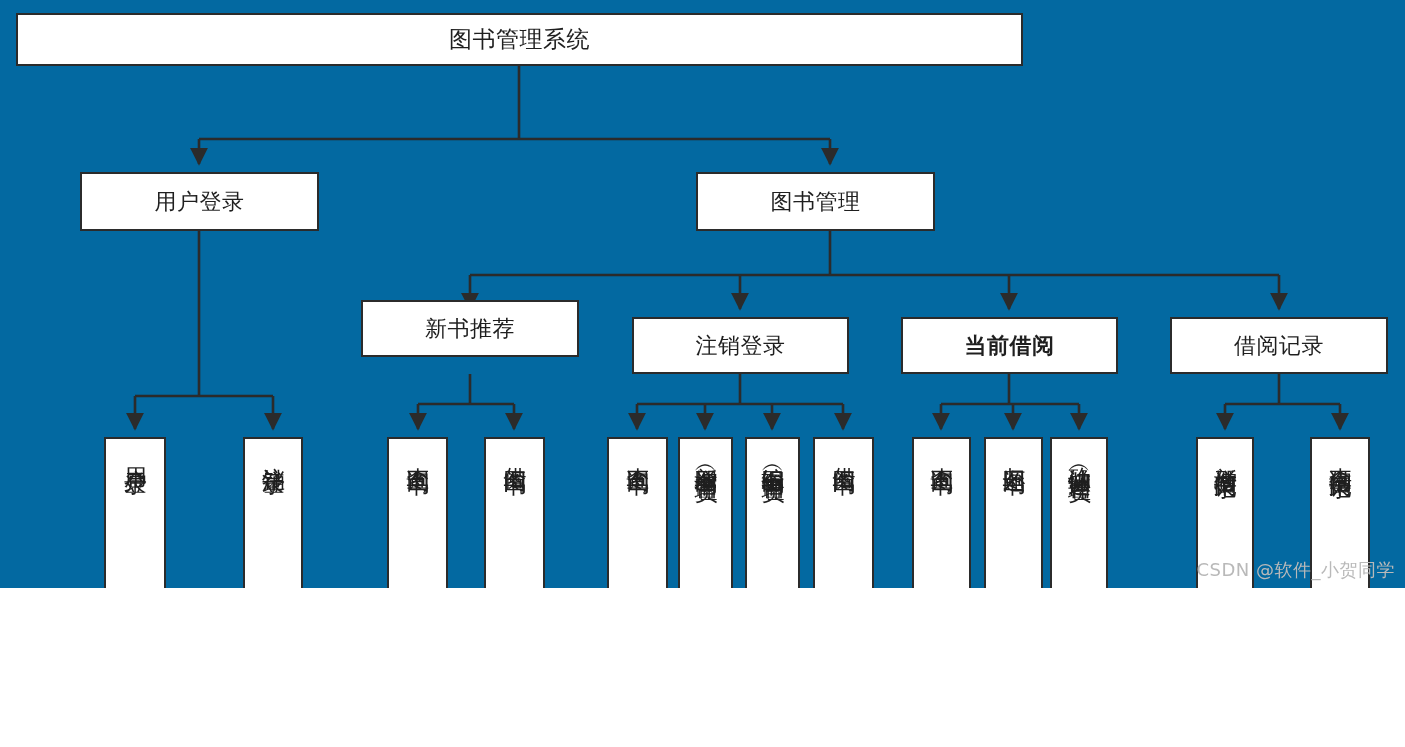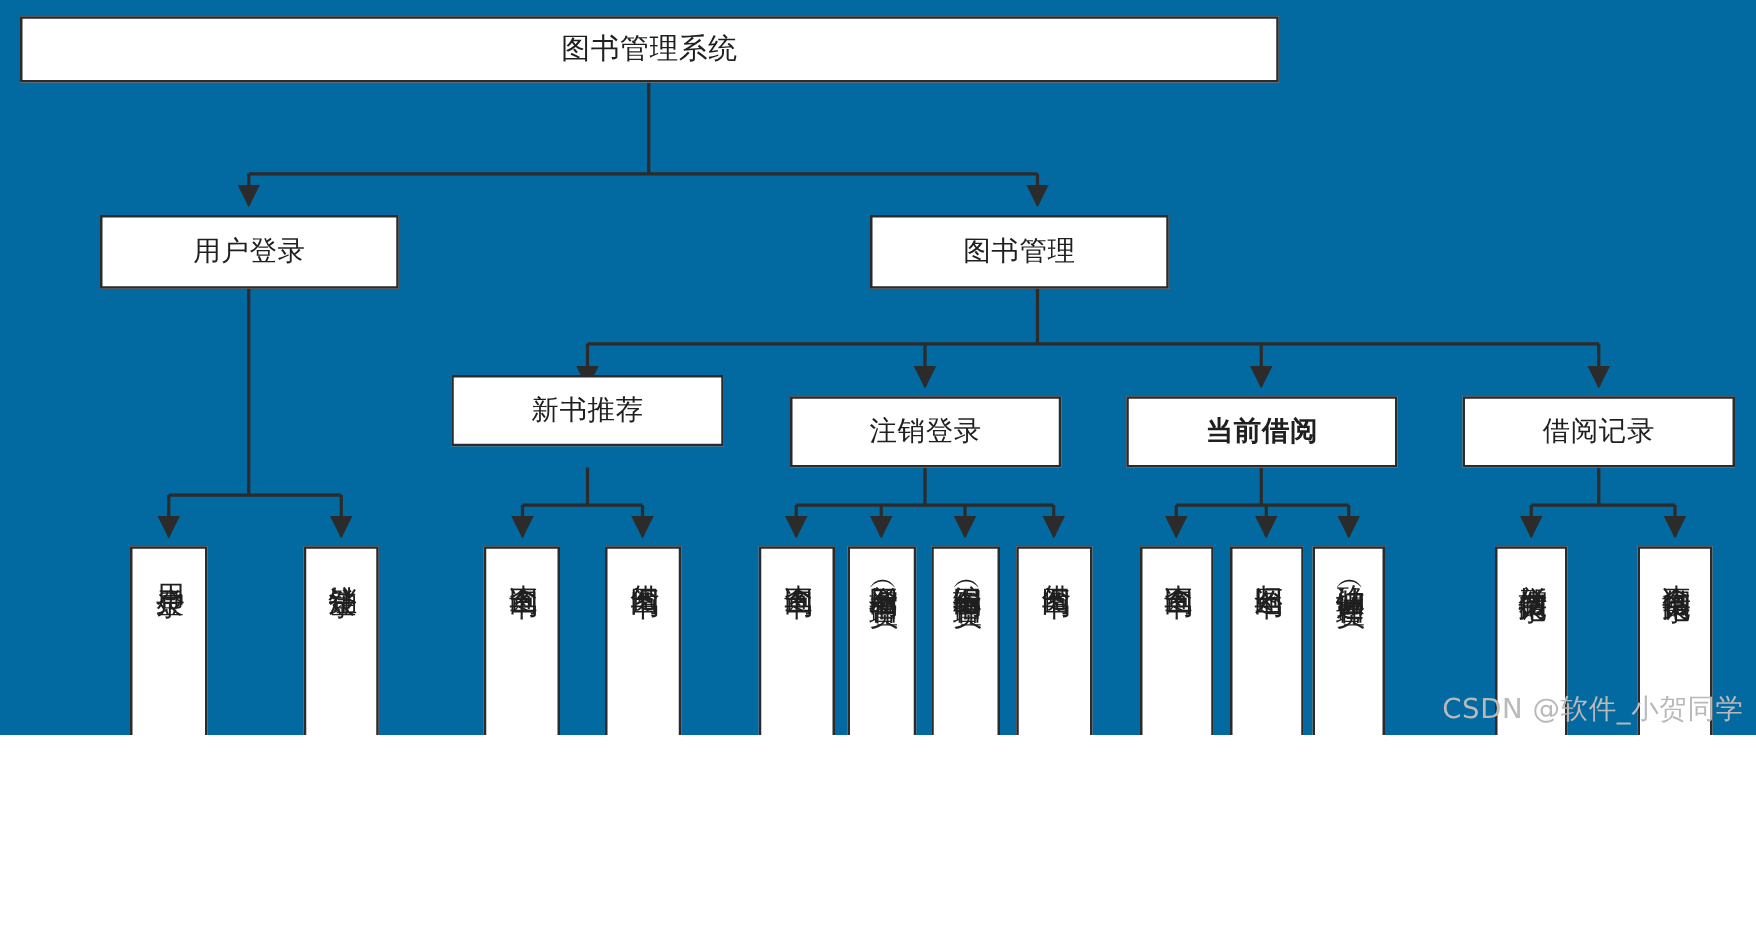--- a/index.html
+++ b/index.html
@@ -56,21 +56,21 @@
     text-orientation: upright;
     font-size: 23px;
     line-height: 1.12;
     letter-spacing: 2px;
   }
   .node.root .node-label { font-size: 23px; }
   #watermark {
     position: absolute;
     right: 10px;
     bottom: 6px;
-    font-size: 22px;
+    font-size: 18px;
     color: #b9b9b9;
     letter-spacing: 0.5px;
     white-space: nowrap;
     font-family: "DejaVu Sans", "Liberation Sans", sans-serif;
   }
 </style>
 </head>
 <body>
 
 <div id="diagram-root">

